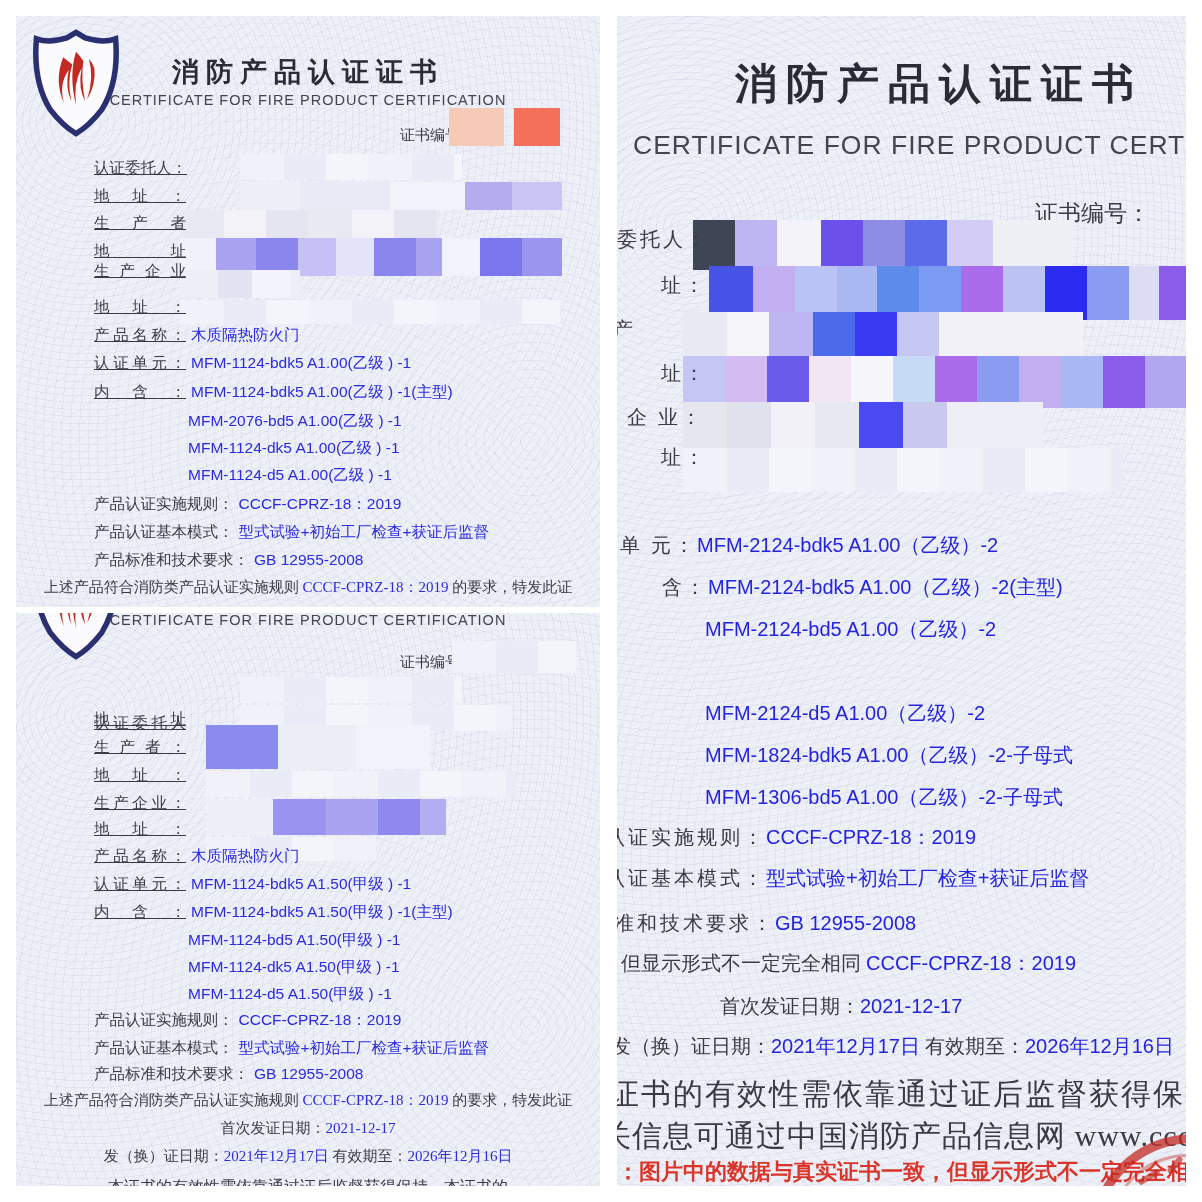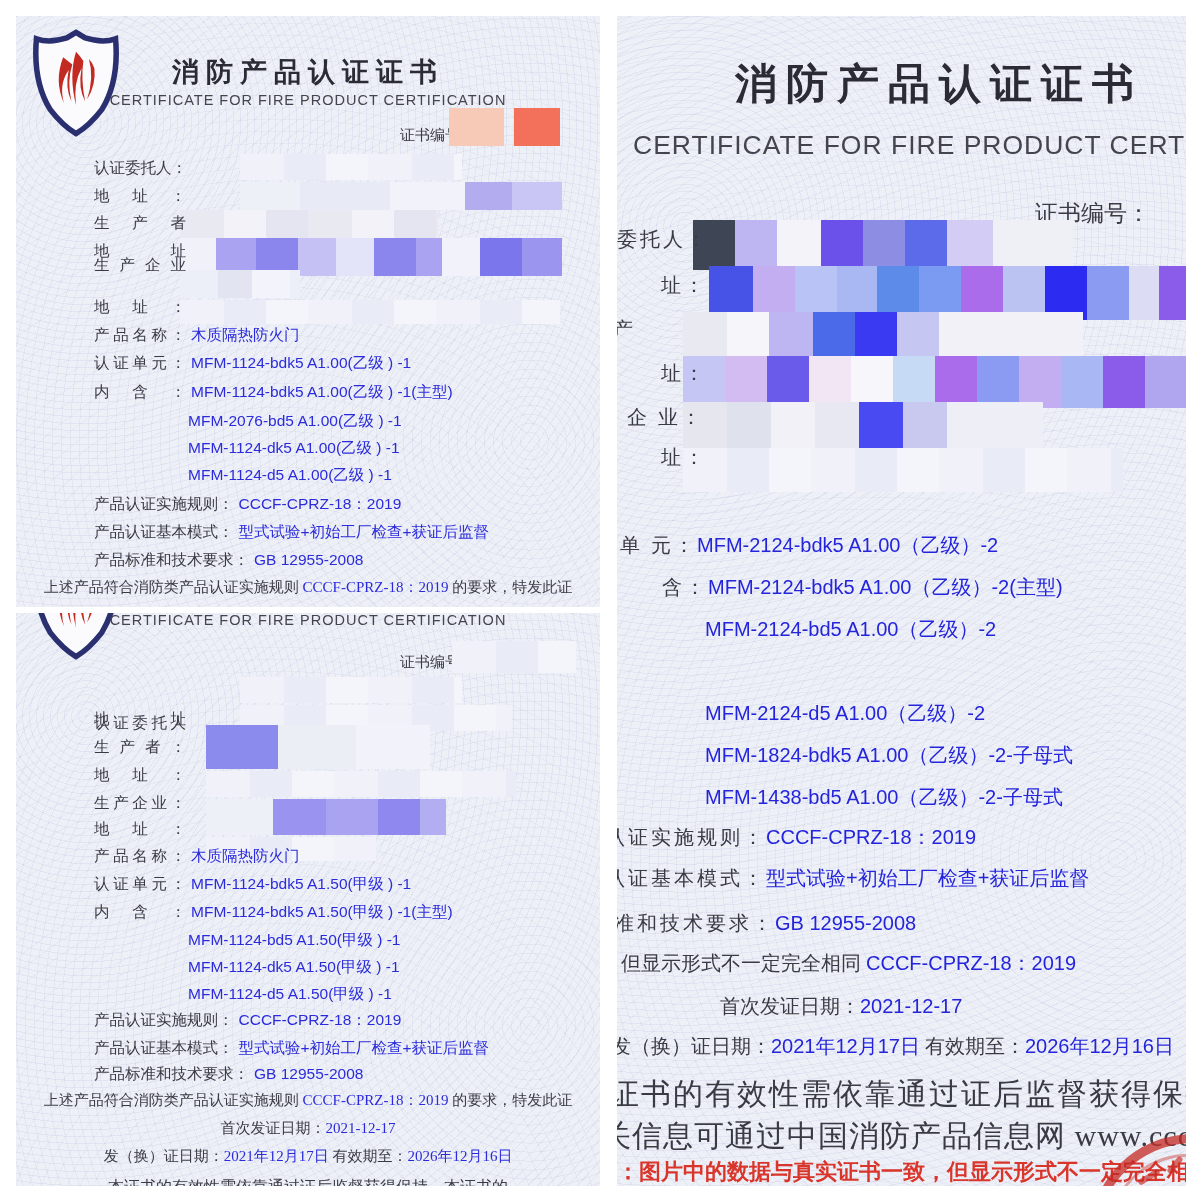--- a/index.html
+++ b/index.html
@@ -12,21 +12,21 @@
   #p-tl{left:16px;top:16px;width:584px;height:591px;}
   #p-bl{left:16px;top:613px;width:584px;height:573px;}
   #p-r {left:617px;top:16px;width:569px;height:1170px;}
   .zh{font-family:"Liberation Serif",serif;}
   .abs{position:absolute;white-space:pre;}
   .cn-title{color:#2b2b36;font-weight:bold;letter-spacing:7px;font-size:27px;text-align:center;left:0;right:0;}
   .cn-sub{color:#44444e;font-size:14.5px;letter-spacing:1px;text-align:center;left:0;right:0;}
   .certno{color:#3a3a44;font-size:15px;}
   .row{position:absolute;left:78px;white-space:pre;font-size:15.5px;display:flex;align-items:baseline;}
   .lbl{color:#3a3a44;}
-  .lblw{display:inline-block;width:92px;text-align:justify;text-align-last:justify;}
+  .lblw{display:inline-block;width:92px;text-align:justify;text-align-last:justify;text-decoration:underline;}
   .val{color:#2b2bdb;margin-left:5px;font-family:"Liberation Sans",sans-serif;}
   .subrow{position:absolute;left:172px;white-space:pre;font-size:15.5px;color:#2b2bdb;}
   .center-line{position:absolute;left:0;right:0;text-align:center;white-space:pre;font-size:15px;color:#3a3a44;}
   .blue{color:#2b2bdb;}
   .dark{color:#3a3a44;}
   .mz{position:absolute;}
   .mz-light{background:repeating-linear-gradient(90deg,#edeff8 0 38px,#e2e4f2 38px 72px,#f3f4fb 72px 110px);}
   .mz-vlight{background:repeating-linear-gradient(90deg,#f0f1f9 0 44px,#e9ebf6 44px 86px,#f4f5fb 86px 128px);}
   .r-row{position:absolute;white-space:pre;font-size:20px;}
   .r-lbl{color:#3a3a44;letter-spacing:3px;}
@@ -60,21 +60,21 @@
   <div class="mz" style="left:224px;top:166px;width:322px;height:28px;background:linear-gradient(90deg,#eef0f8 0 60px,#e8eaf6 60px 150px,#f1f2fa 150px 225px,#b3adf0 225px 272px,#c9c5f4 272px 322px);"></div>
   <div class="mz" style="left:164px;top:194px;width:258px;height:28px;background:repeating-linear-gradient(90deg,#e9e9f1 0 44px,#f2f2f8 44px 86px,#e4e5f0 86px 128px);"></div>
   <div class="mz" style="left:164px;top:222px;width:382px;height:38px;background:linear-gradient(90deg,#f1f1f9 0 36px,#a9a3f1 36px 76px,#8b85ee 76px 118px,#c5c1f5 118px 156px,#e3e3f9 156px 194px,#8b85ee 194px 236px,#a9a3f1 236px 262px,#f2f2fa 262px 300px,#7c76ec 300px 342px,#9b95f0 342px 382px);"></div>
   <div class="mz mz-light" style="left:164px;top:254px;width:120px;height:28px;"></div>
   <div class="mz mz-vlight" style="left:164px;top:284px;width:380px;height:24px;"></div>
 
   <div class="row" style="top:142px;"><span class="zh lbl lblw">认证委托人：</span><span class="val"></span></div>
   <div class="row" style="top:170px;"><span class="zh lbl lblw">地址：</span><span class="val"></span></div>
   <div class="row" style="top:197px;"><span class="zh lbl lblw">生产者</span><span class="val"></span></div>
   <div class="row" style="top:225px;"><span class="zh lbl lblw">地址</span><span class="val"></span></div>
-  <div class="row" style="top:239px;"><span class="zh lbl lblw">生产企业</span><span class="val"></span></div>
+  <div class="row" style="top:245px;"><span class="zh lbl lblw">生产企业</span><span class="val"></span></div>
   <div class="row" style="top:281px;"><span class="zh lbl lblw">地址：</span><span class="val"></span></div>
   <div class="row" style="top:309px;"><span class="zh lbl lblw">产品名称：</span><span class="val">木质隔热防火门</span></div>
   <div class="row" style="top:337px;"><span class="zh lbl lblw">认证单元：</span><span class="val">MFM-1124-bdk5 A1.00(乙级 ) -1</span></div>
   <div class="row" style="top:366px;"><span class="zh lbl lblw">内含：</span><span class="val">MFM-1124-bdk5 A1.00(乙级 ) -1(主型)</span></div>
   <div class="subrow" style="top:395px;">MFM-2076-bd5 A1.00(乙级 ) -1</div>
   <div class="subrow" style="top:422px;">MFM-1124-dk5 A1.00(乙级 ) -1</div>
   <div class="subrow" style="top:449px;">MFM-1124-d5 A1.00(乙级 ) -1</div>
   <div class="row" style="top:478px;"><span class="zh lbl">产品认证实施规则：</span><span class="val">CCCF-CPRZ-18：2019</span></div>
   <div class="row" style="top:506px;"><span class="zh lbl">产品认证基本模式：</span><span class="val">型式试验+初始工厂检查+获证后监督</span></div>
   <div class="row" style="top:534px;"><span class="zh lbl">产品标准和技术要求：</span><span class="val">GB 12955-2008</span></div>
@@ -138,21 +138,21 @@
   <div class="r-row" style="top:256px;left:44px;"><span class="zh r-lbl">址：</span></div>
   <div class="r-row" style="top:300px;left:-4px;"><span class="zh r-lbl">产</span></div>
   <div class="r-row" style="top:344px;left:44px;"><span class="zh r-lbl">址：</span></div>
   <div class="r-row" style="top:388px;left:10px;"><span class="zh r-lbl">企 业：</span></div>
   <div class="r-row" style="top:428px;left:44px;"><span class="zh r-lbl">址：</span></div>
   <div class="r-row" style="top:516px;left:3px;"><span class="zh r-lbl">单 元：</span><span class="r-val">MFM-2124-bdk5 A1.00（乙级）-2</span></div>
   <div class="r-row" style="top:558px;left:45px;"><span class="zh r-lbl">含：</span><span class="r-val">MFM-2124-bdk5 A1.00（乙级）-2(主型)</span></div>
   <div class="r-row r-val" style="top:600px;left:88px;">MFM-2124-bd5 A1.00（乙级）-2</div>
   <div class="r-row r-val" style="top:684px;left:88px;">MFM-2124-d5 A1.00（乙级）-2</div>
   <div class="r-row r-val" style="top:726px;left:88px;">MFM-1824-bdk5 A1.00（乙级）-2-子母式</div>
-  <div class="r-row r-val" style="top:768px;left:88px;">MFM-1438-bd5 A1.00（乙级）-2-子母式</div>
+  <div class="r-row r-val" style="top:768px;left:88px;">MFM-1306-bd5 A1.00（乙级）-2-子母式</div>
   <div class="r-row" style="top:808px;left:-12px;"><span class="zh r-lbl">认证实施规则：</span><span class="r-val">CCCF-CPRZ-18：2019</span></div>
   <div class="r-row" style="top:849px;left:-12px;"><span class="zh r-lbl">认证基本模式：</span><span class="r-val">型式试验+初始工厂检查+获证后监督</span></div>
   <div class="r-row" style="top:894px;left:-26px;"><span class="zh r-lbl">标准和技术要求：</span><span class="r-val">GB 12955-2008</span></div>
   <div class="r-row" style="top:934px;left:4px;"><span class="zh dark">但显示形式不一定完全相同 </span><span class="r-val">CCCF-CPRZ-18：2019</span></div>
   <div class="r-row" style="top:977px;left:103px;"><span class="zh dark">首次发证日期：</span><span class="r-val">2021-12-17</span></div>
   <div class="r-row" style="top:1017px;left:-6px;"><span class="zh dark">发（换）证日期：</span><span class="r-val">2021年12月17日</span><span class="zh dark"> 有效期至：</span><span class="r-val">2026年12月16日</span></div>
   <div class="r-row zh big" style="top:1058px;left:-8px;letter-spacing:2px;">证书的有效性需依靠通过证后监督获得保持，本证书</div>
   <div class="r-row zh big" style="top:1100px;left:-16px;letter-spacing:1px;">关信息可通过中国消防产品信息网 www.cccf.com.cn</div>
   <div class="r-row zh rednote" style="top:1141px;left:-44px;">（注：图片中的数据与真实证书一致，但显示形式不一定完全相同）</div>
 

